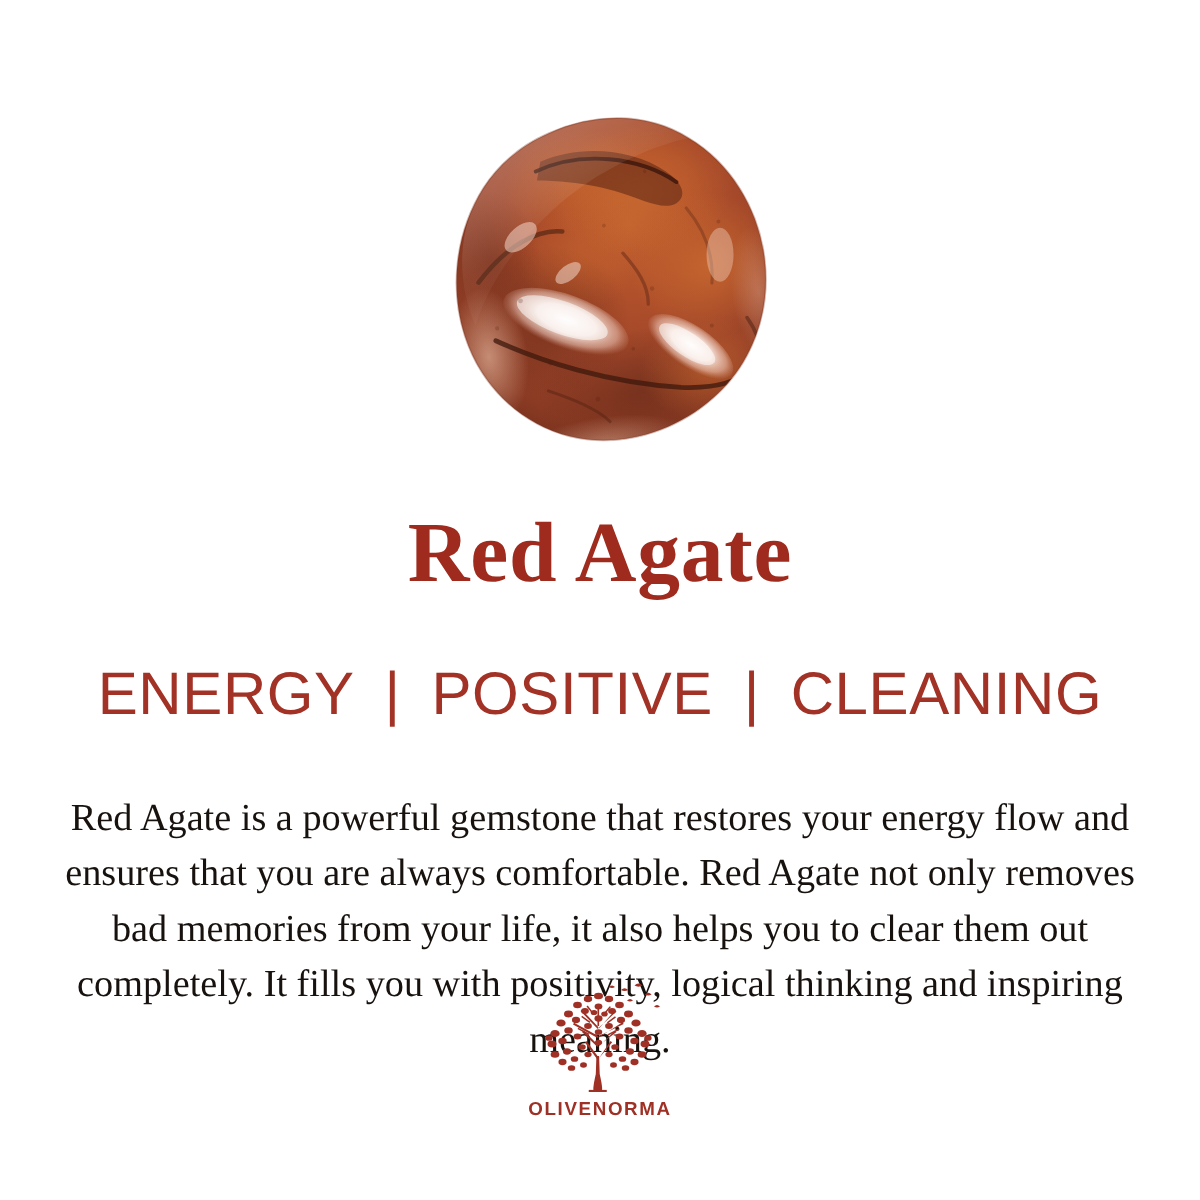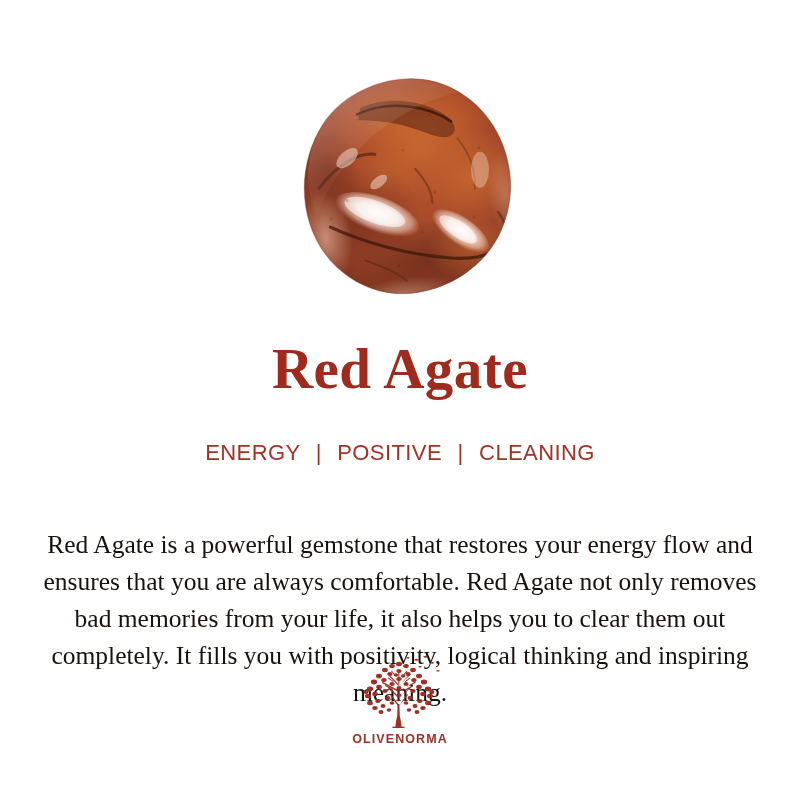--- a/index.html
+++ b/index.html
@@ -56,21 +56,21 @@
   }
 
   
   .attributes {
     position: absolute;
     top: 441px;
     left: 0;
     width: 800px;
     text-align: center;
     font-family: "Liberation Sans", "DejaVu Sans", sans-serif;
-    font-size: 22px;
+    font-size: 40px;
     font-weight: 400;
     color: #a33226;
     letter-spacing: 0.4px;
     line-height: 1.1;
     white-space: nowrap;
   }
   .attributes .sep {
     display: inline-block;
     padding: 0 9px;
     color: #a33226;

